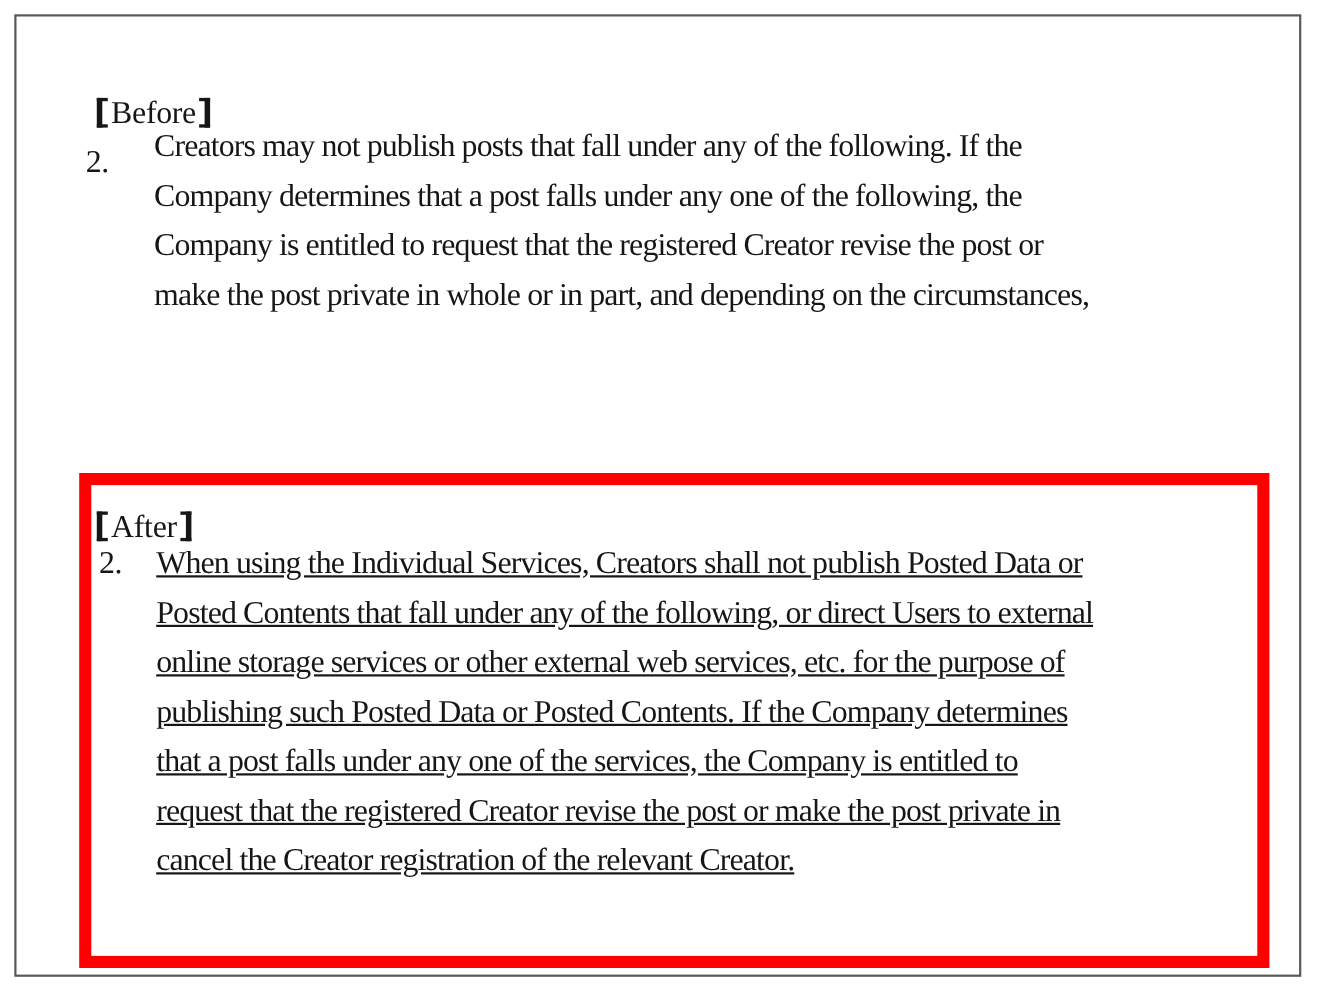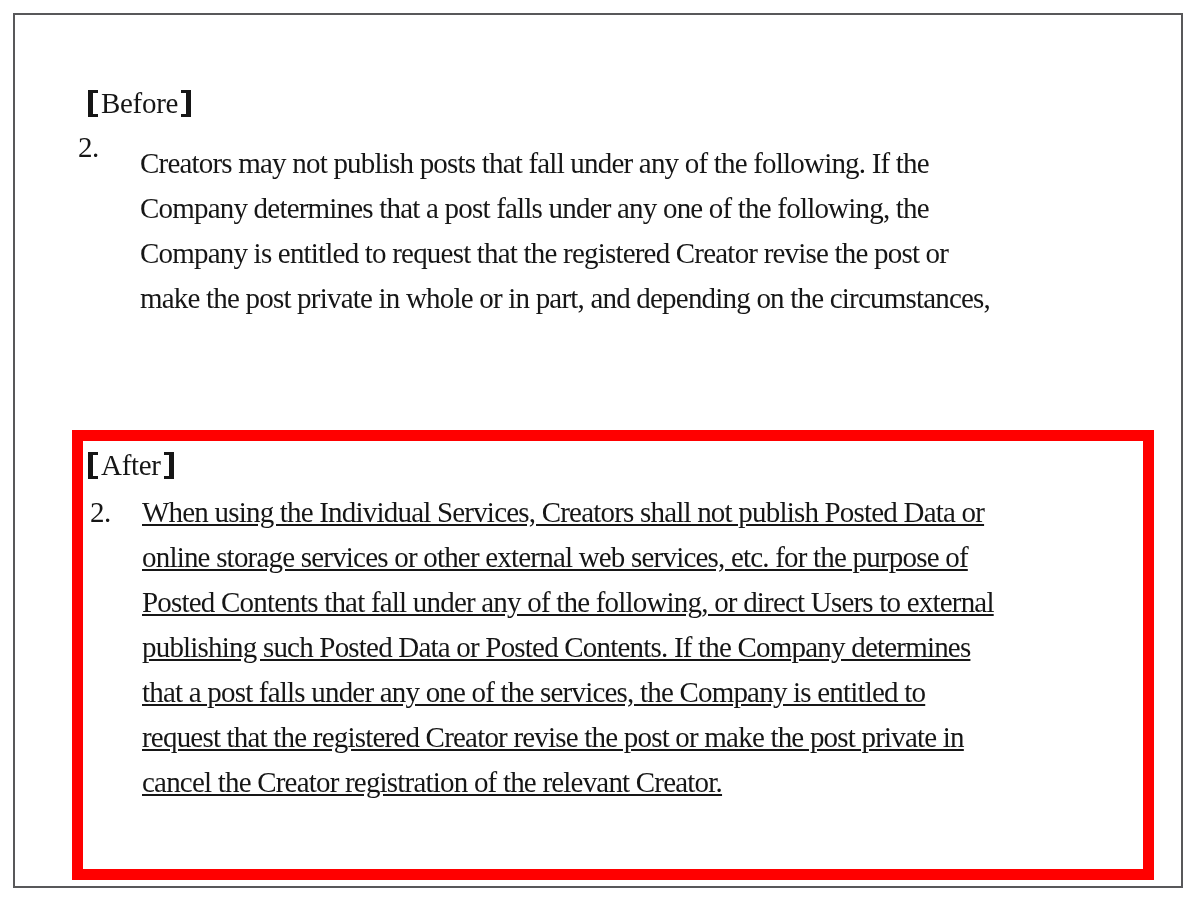--- a/index.html
+++ b/index.html
@@ -53,30 +53,30 @@
     display:block;
     height:45px;
     line-height:45px;
     font-size:29px;
     letter-spacing:-0.8px;
     white-space:nowrap;
   }
   
   .before-heading{left:73px;top:68px;}
   .before-number{left:63px;top:110px;}
-  .before-lines{left:125px;top:126px;}
+  .before-lines{left:125px;top:96px;}
   
   .highlight-box{
     position:absolute;
     left:57px;top:415px;
     width:1082px;height:450px;
     border:11px solid var(--highlight);
     background:transparent;
   }
-  .after-heading{left:5px;top:4px;}
+  .after-heading{left:5px;top:18px;}
   .after-number{left:7px;top:49px;}
   .after-lines{left:59px;top:49px;text-decoration:underline;}
 </style>
 </head>
 <body>
 
 <div class="page-frame">
 
   <div class="section-heading before-heading">
     <span class="bracket bracket-left"></span><span>Before</span><span class="bracket bracket-right"></span>
@@ -94,22 +94,22 @@
   <div class="highlight-box">
 
     <div class="section-heading after-heading">
       <span class="bracket bracket-left"></span><span>After</span><span class="bracket bracket-right"></span>
     </div>
 
     <div class="clause-number after-number">2.</div>
 
     <div class="clause-lines after-lines">
       <span class="clause-line">When using the Individual Services, Creators shall not publish Posted Data or</span>
+      <span class="clause-line">Posted Contents that fall under any of the following, or direct Users to external</span>
       <span class="clause-line">online storage services or other external web services, etc. for the purpose of</span>
-      <span class="clause-line">Posted Contents that fall under any of the following, or direct Users to external</span>
       <span class="clause-line">publishing such Posted Data or Posted Contents. If the Company determines</span>
       <span class="clause-line">that a post falls under any one of the services, the Company is entitled to</span>
       <span class="clause-line">request that the registered Creator revise the post or make the post private in</span>
       <span class="clause-line">cancel the Creator registration of the relevant Creator.</span>
     </div>
 
   </div>
 
 </div>
 

